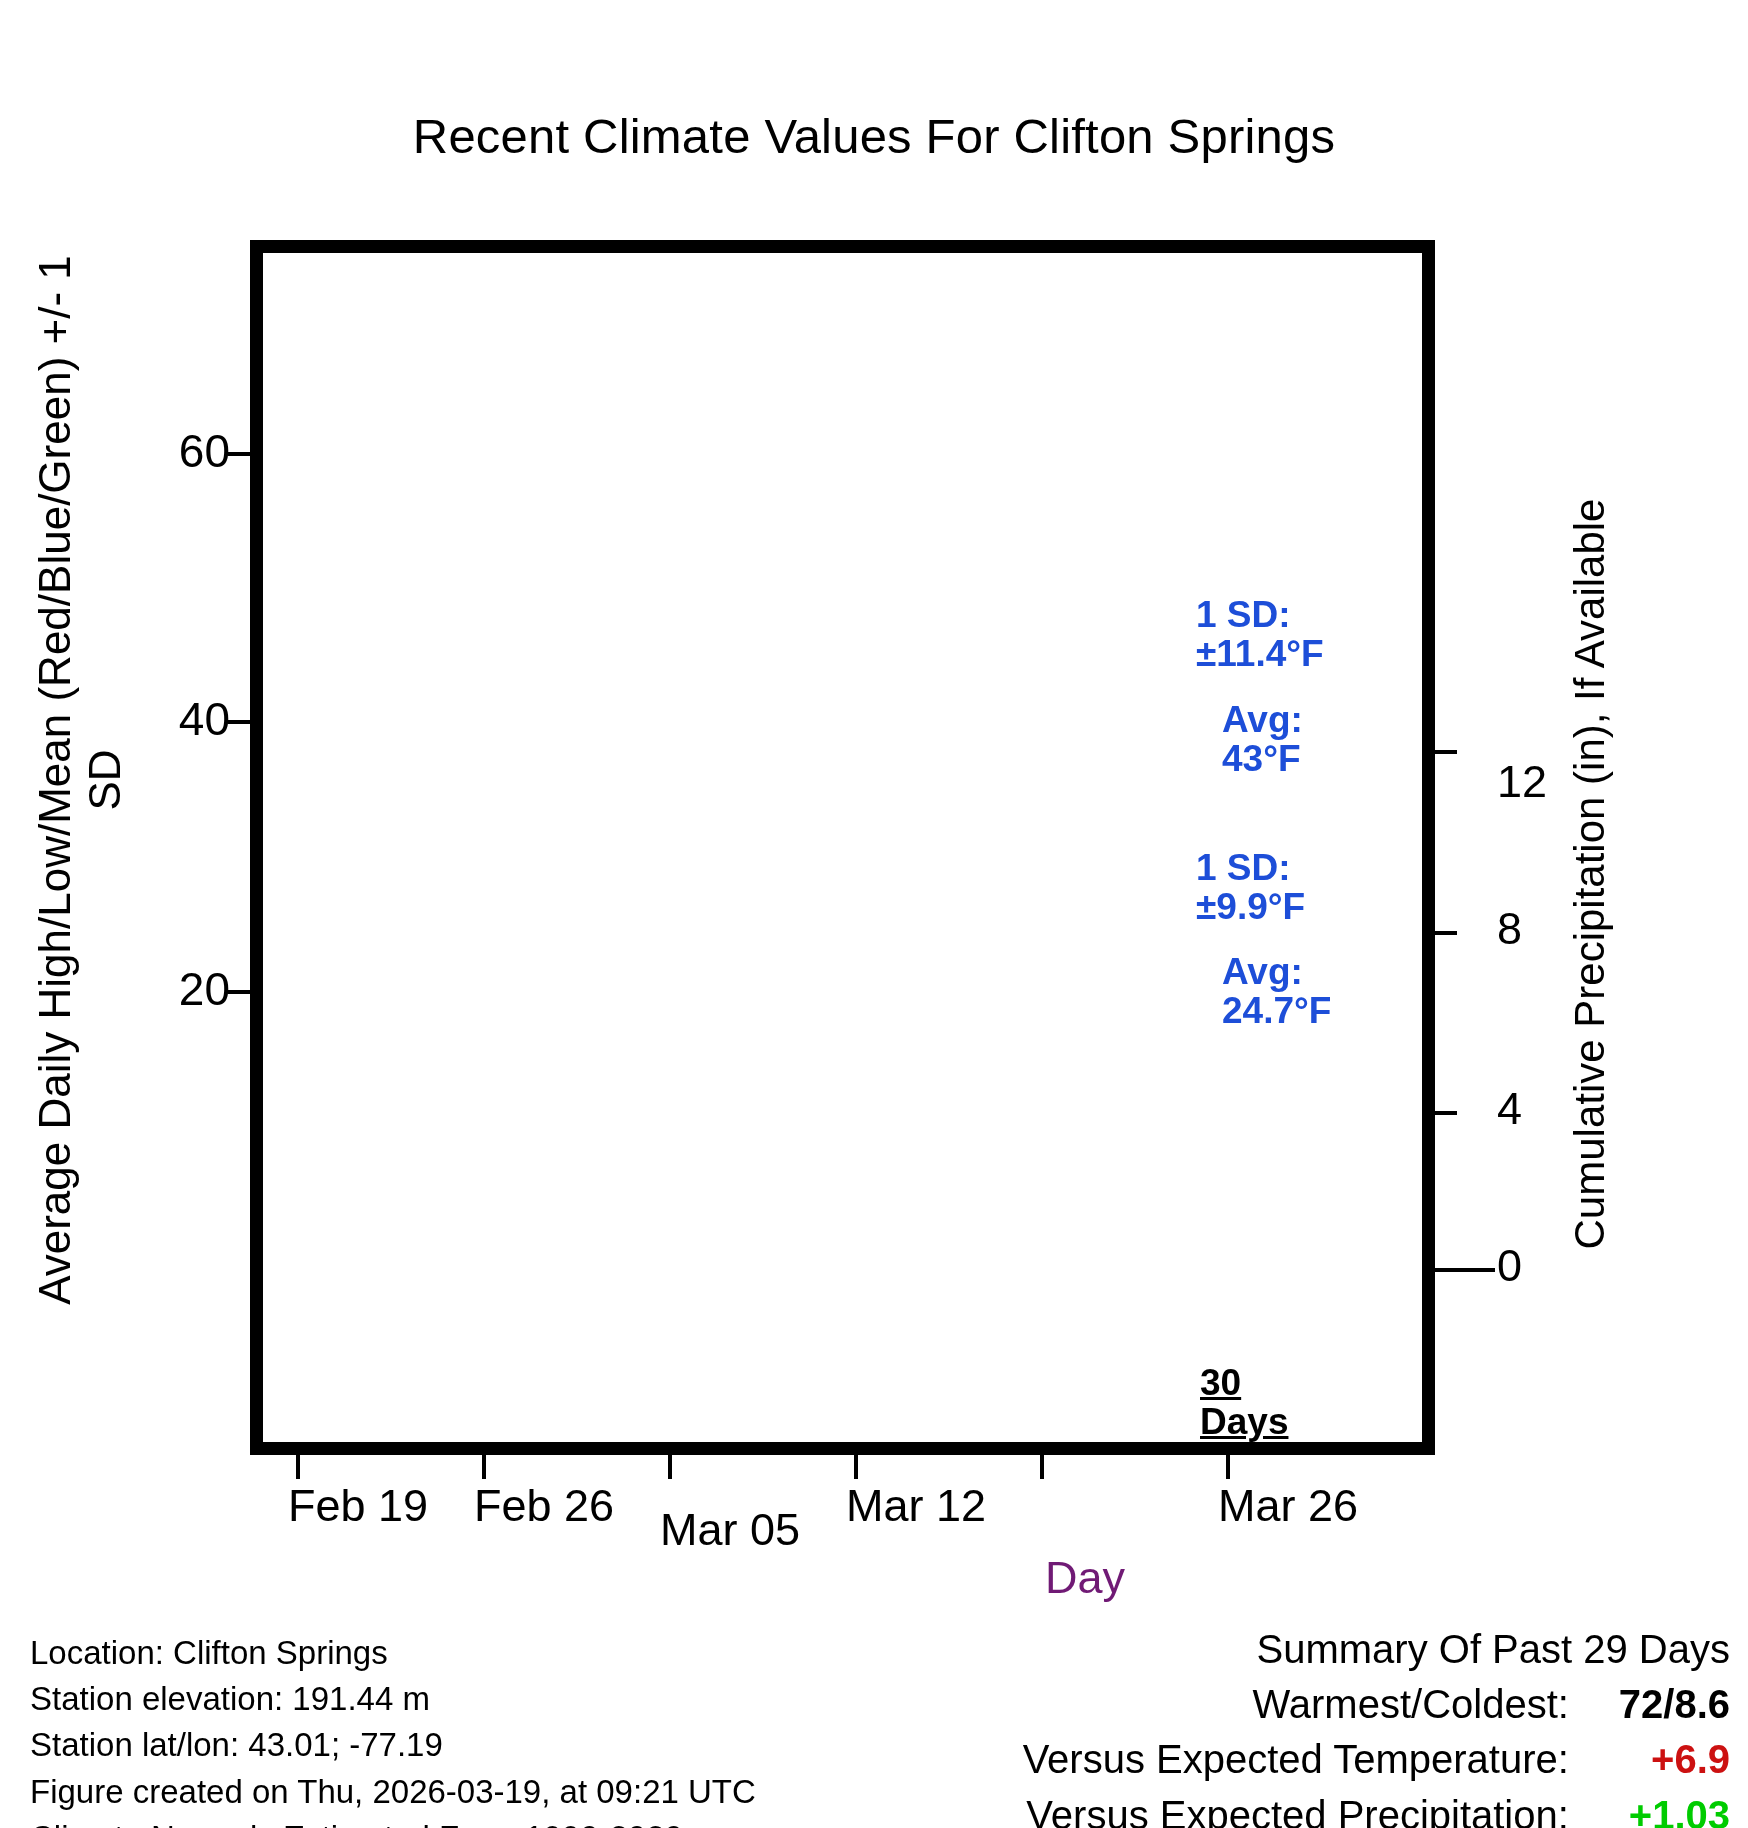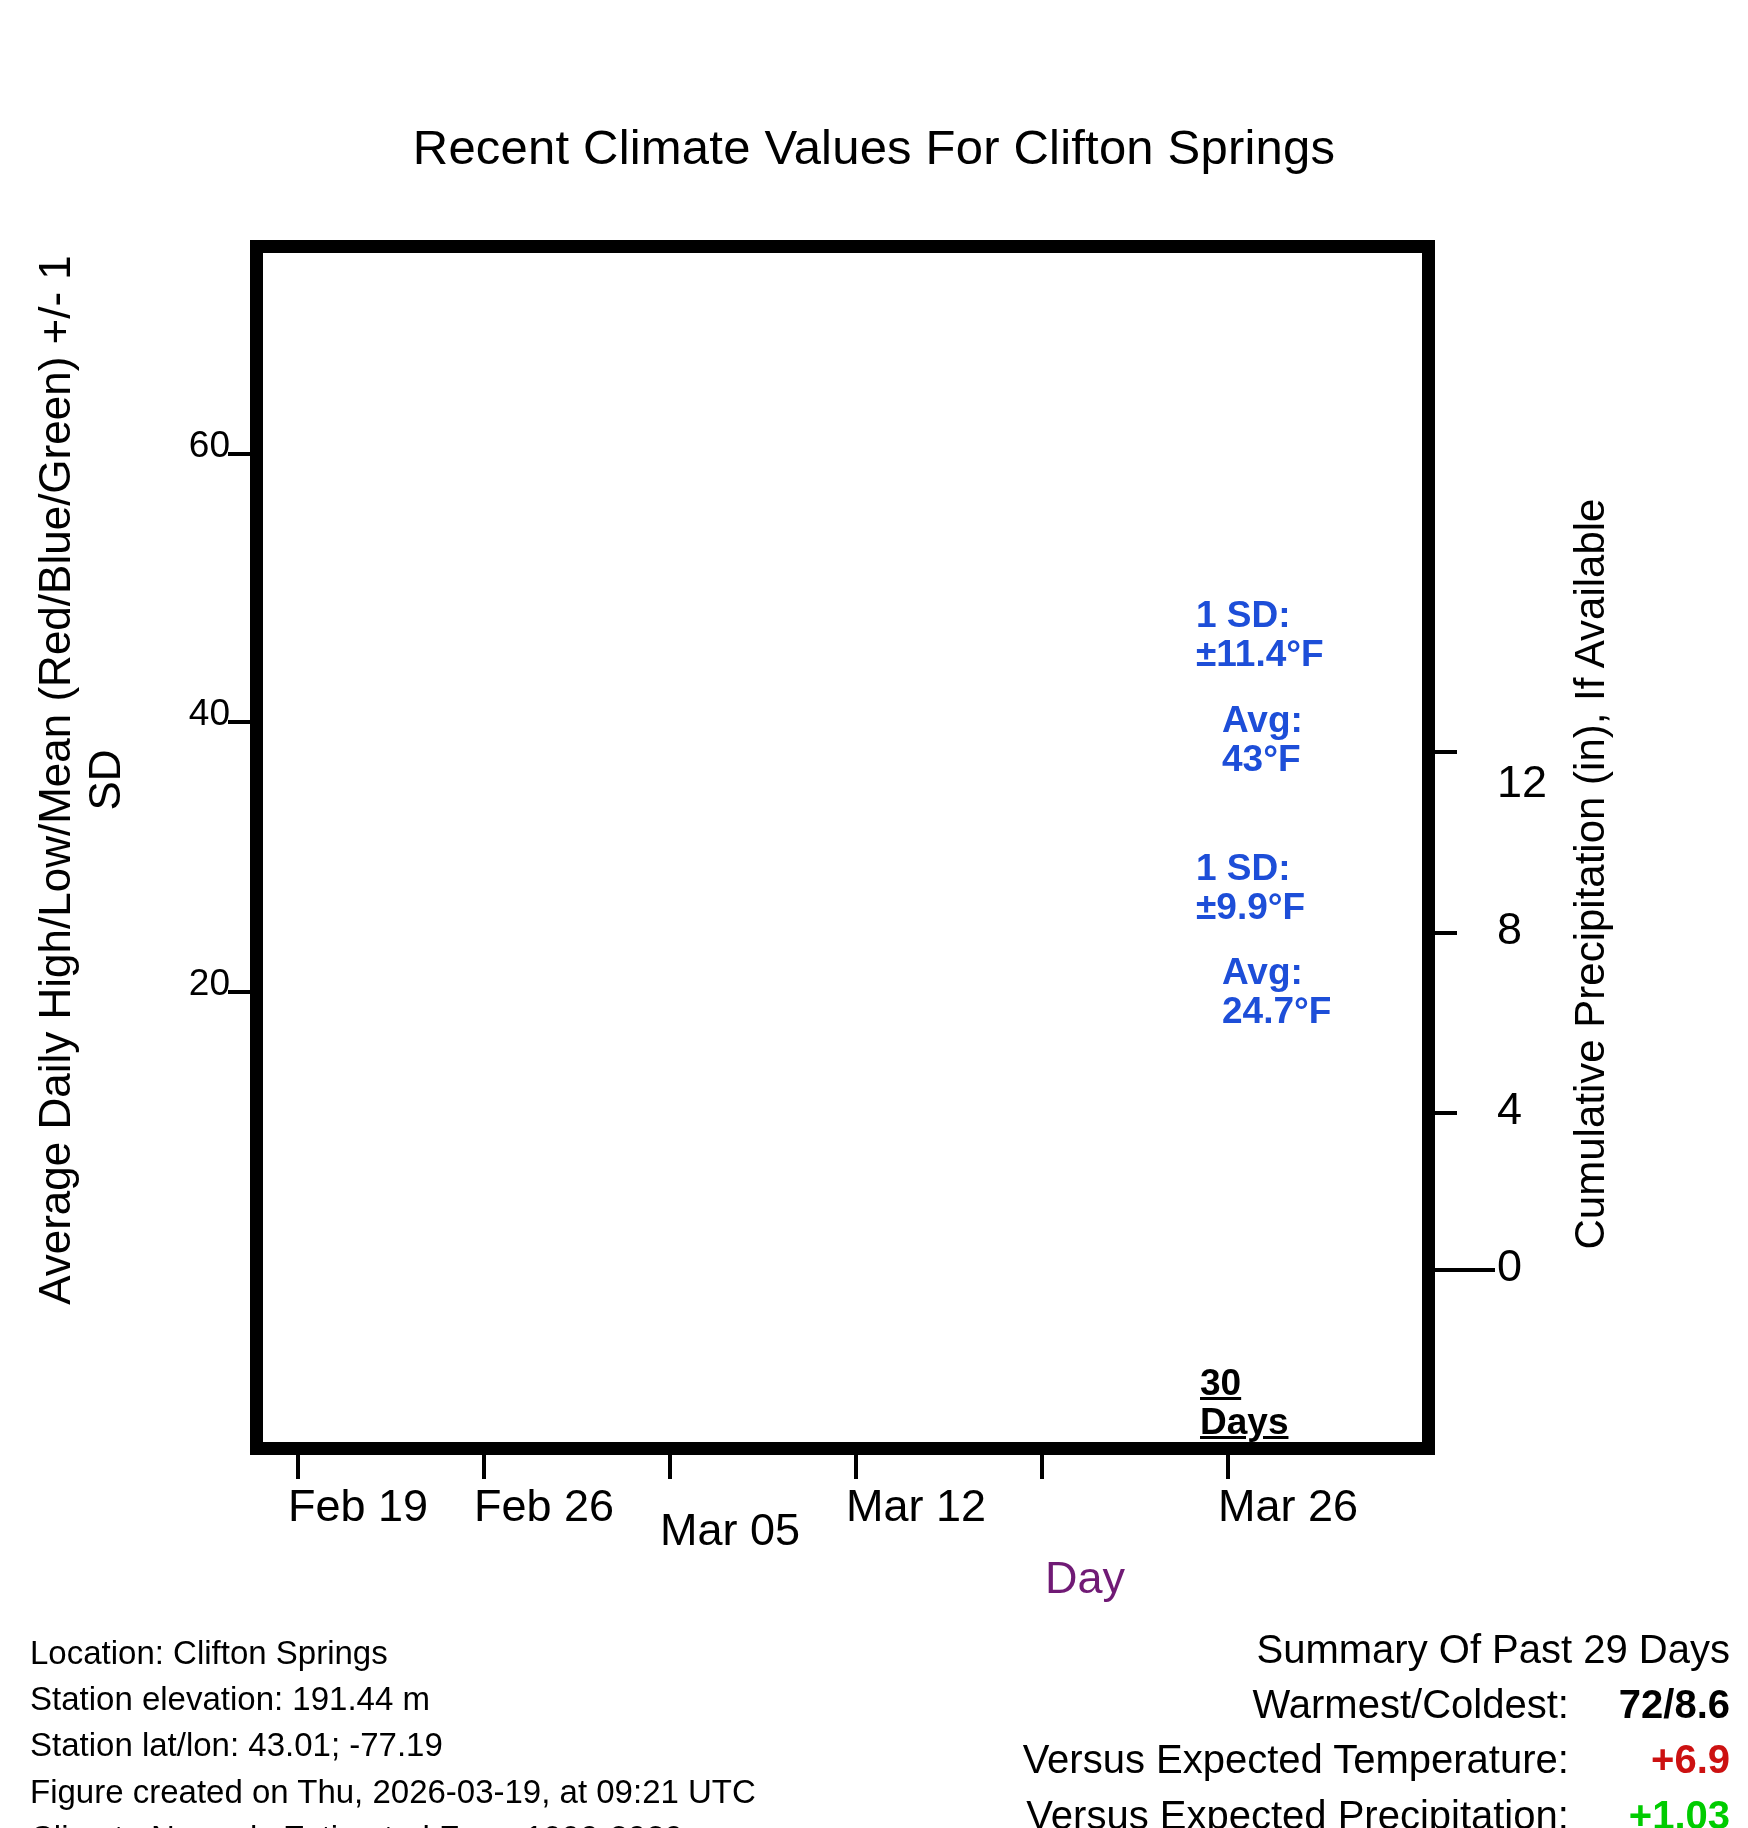--- a/index.html
+++ b/index.html
@@ -1,33 +1,33 @@
 <!DOCTYPE html>
 <html><head>
 <meta charset="utf-8">
 <style>
   html,body{margin:0;padding:0;background:#fff;}
   body{width:1748px;height:1828px;position:relative;
        font-family:"Liberation Sans","DejaVu Sans",sans-serif;overflow:hidden;}
   #figure{position:absolute;inset:0;}
   #chart-title{position:absolute;left:0;top:108px;width:1748px;text-align:center;
-      font-size:49px;color:#000;letter-spacing:.2px;margin-top:11px;}
+      font-size:49px;color:#000;letter-spacing:.2px;}
   
   #plot-frame{position:absolute;left:250px;top:240px;width:1185px;height:1215px;
       box-sizing:border-box;border:13px solid #000;background:#fff;}
   #plot-clip{position:absolute;left:263px;top:253px;width:1159px;height:1189px;overflow:hidden;}
   #plot-svg{position:absolute;left:0;top:0;}
   
   #ylabel-left{position:absolute;left:-470px;top:730px;width:1100px;text-align:center;
       transform:rotate(-90deg);font-size:44px;color:#000;}
   #ylabel-right{position:absolute;left:1040px;top:850px;width:1100px;text-align:center;
       transform:rotate(-90deg);font-size:42px;color:#000;}
   #xlabel{position:absolute;left:560px;top:1552px;width:565px;text-align:right;
       font-size:45px;color:#701a75;}
-  .ytick{position:absolute;right:0;width:150px;text-align:right;font-size:37px;color:#000;}
+  .ytick{position:absolute;right:0;width:150px;text-align:right;font-size:46px;color:#000;}
   .ytick-r{position:absolute;left:0;width:120px;text-align:left;font-size:45px;color:#000;}
   .xtick{position:absolute;top:1480px;width:260px;text-align:right;font-size:45px;color:#000;}
   .tickmark{position:absolute;background:#000;}
   
   .annot{position:absolute;color:#1d4ed8;font-size:37px;font-weight:bold;line-height:1.06;
       white-space:pre-line;}
   #days-label{position:absolute;color:#000;font-size:37px;font-weight:bold;line-height:1.06;
       white-space:pre-line;}
   
   #footer-left{position:absolute;left:30px;top:1630px;font-size:33px;color:#000;line-height:1.40;}

